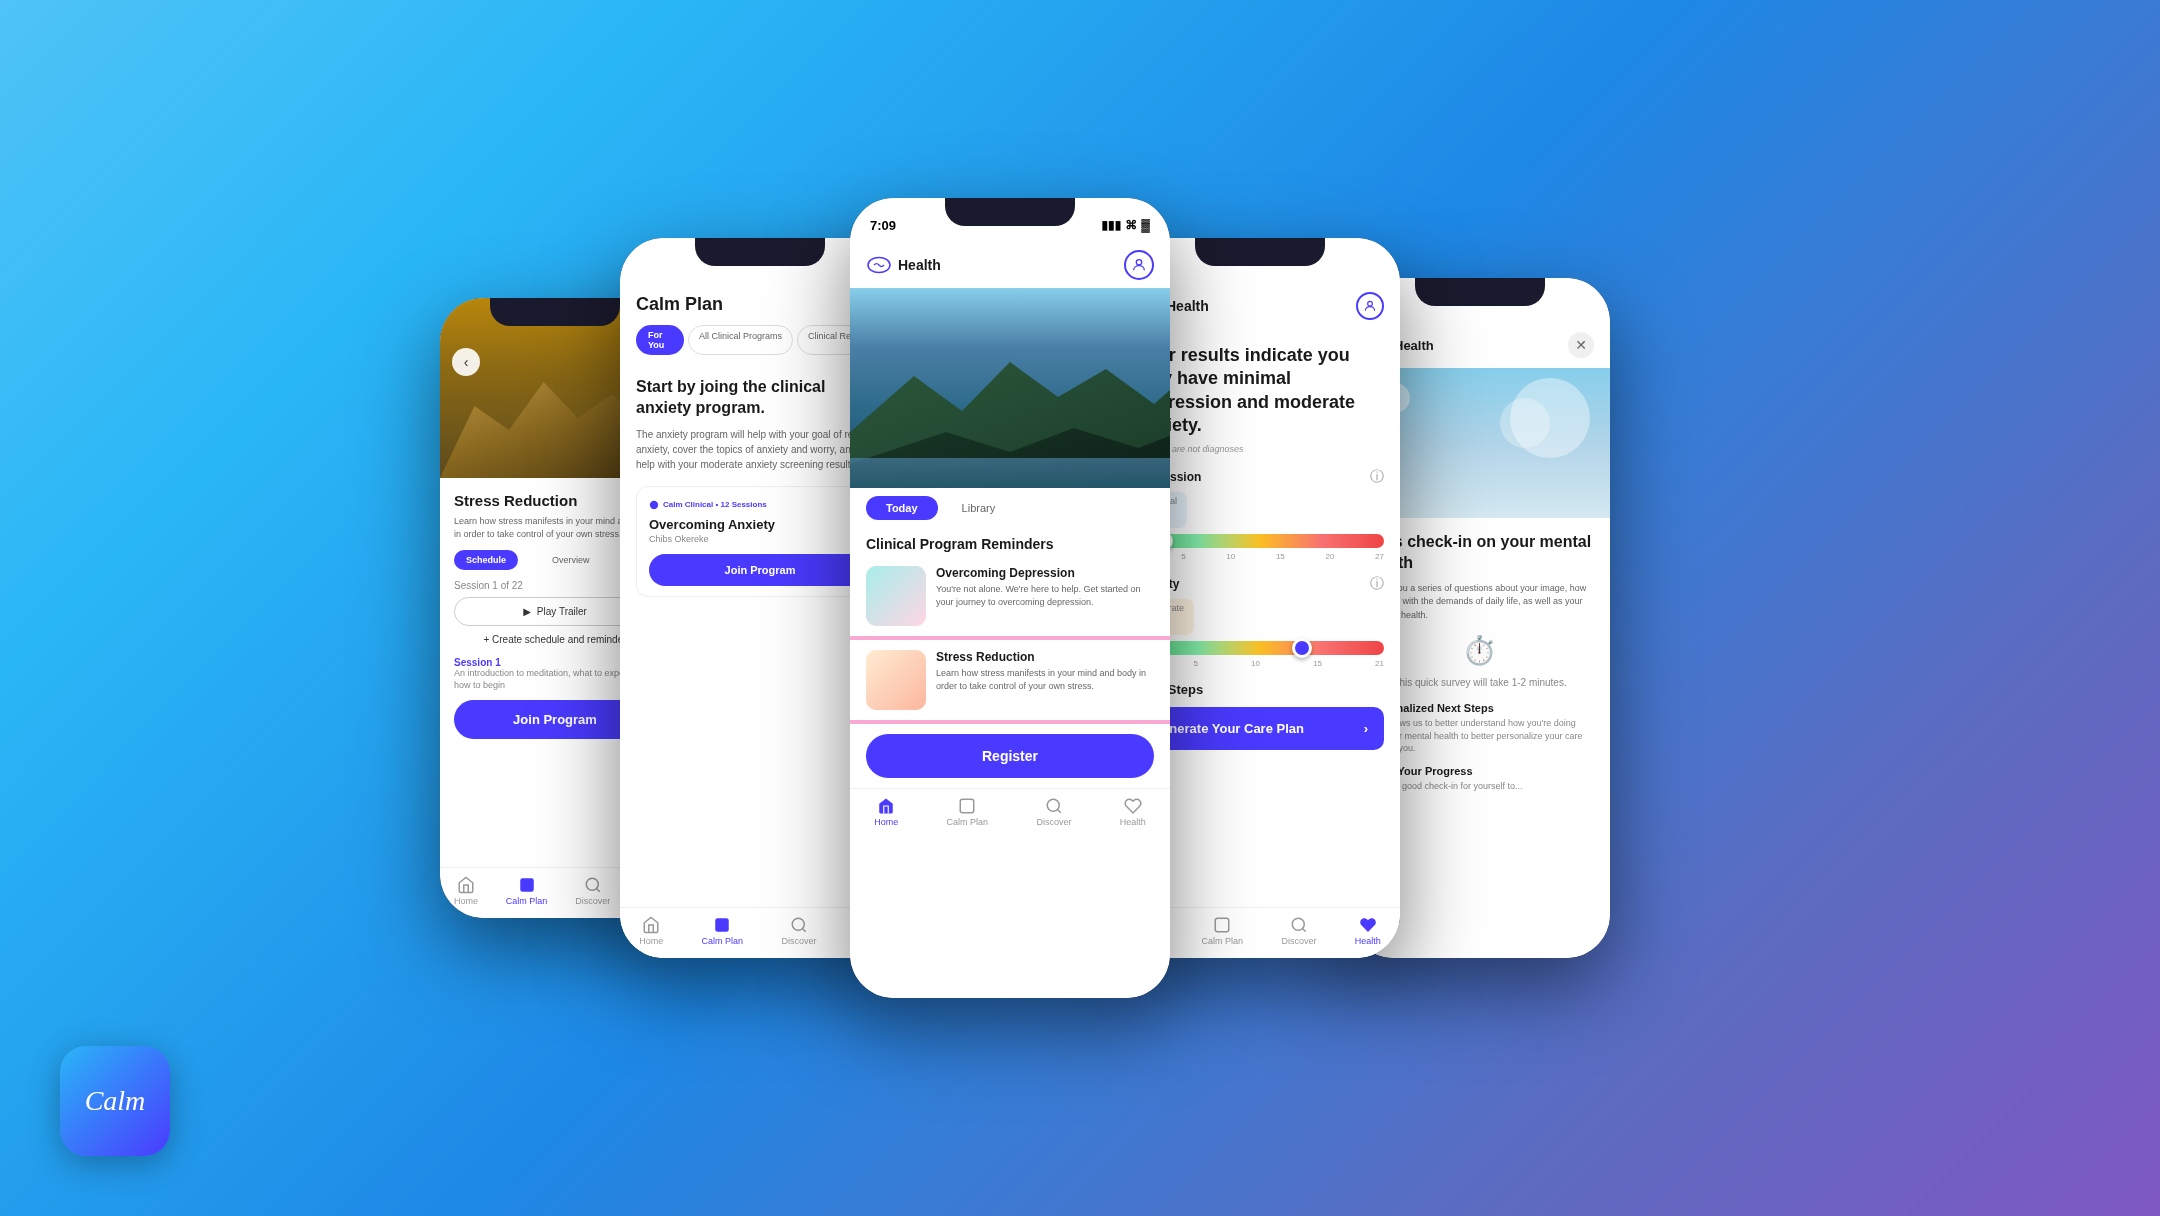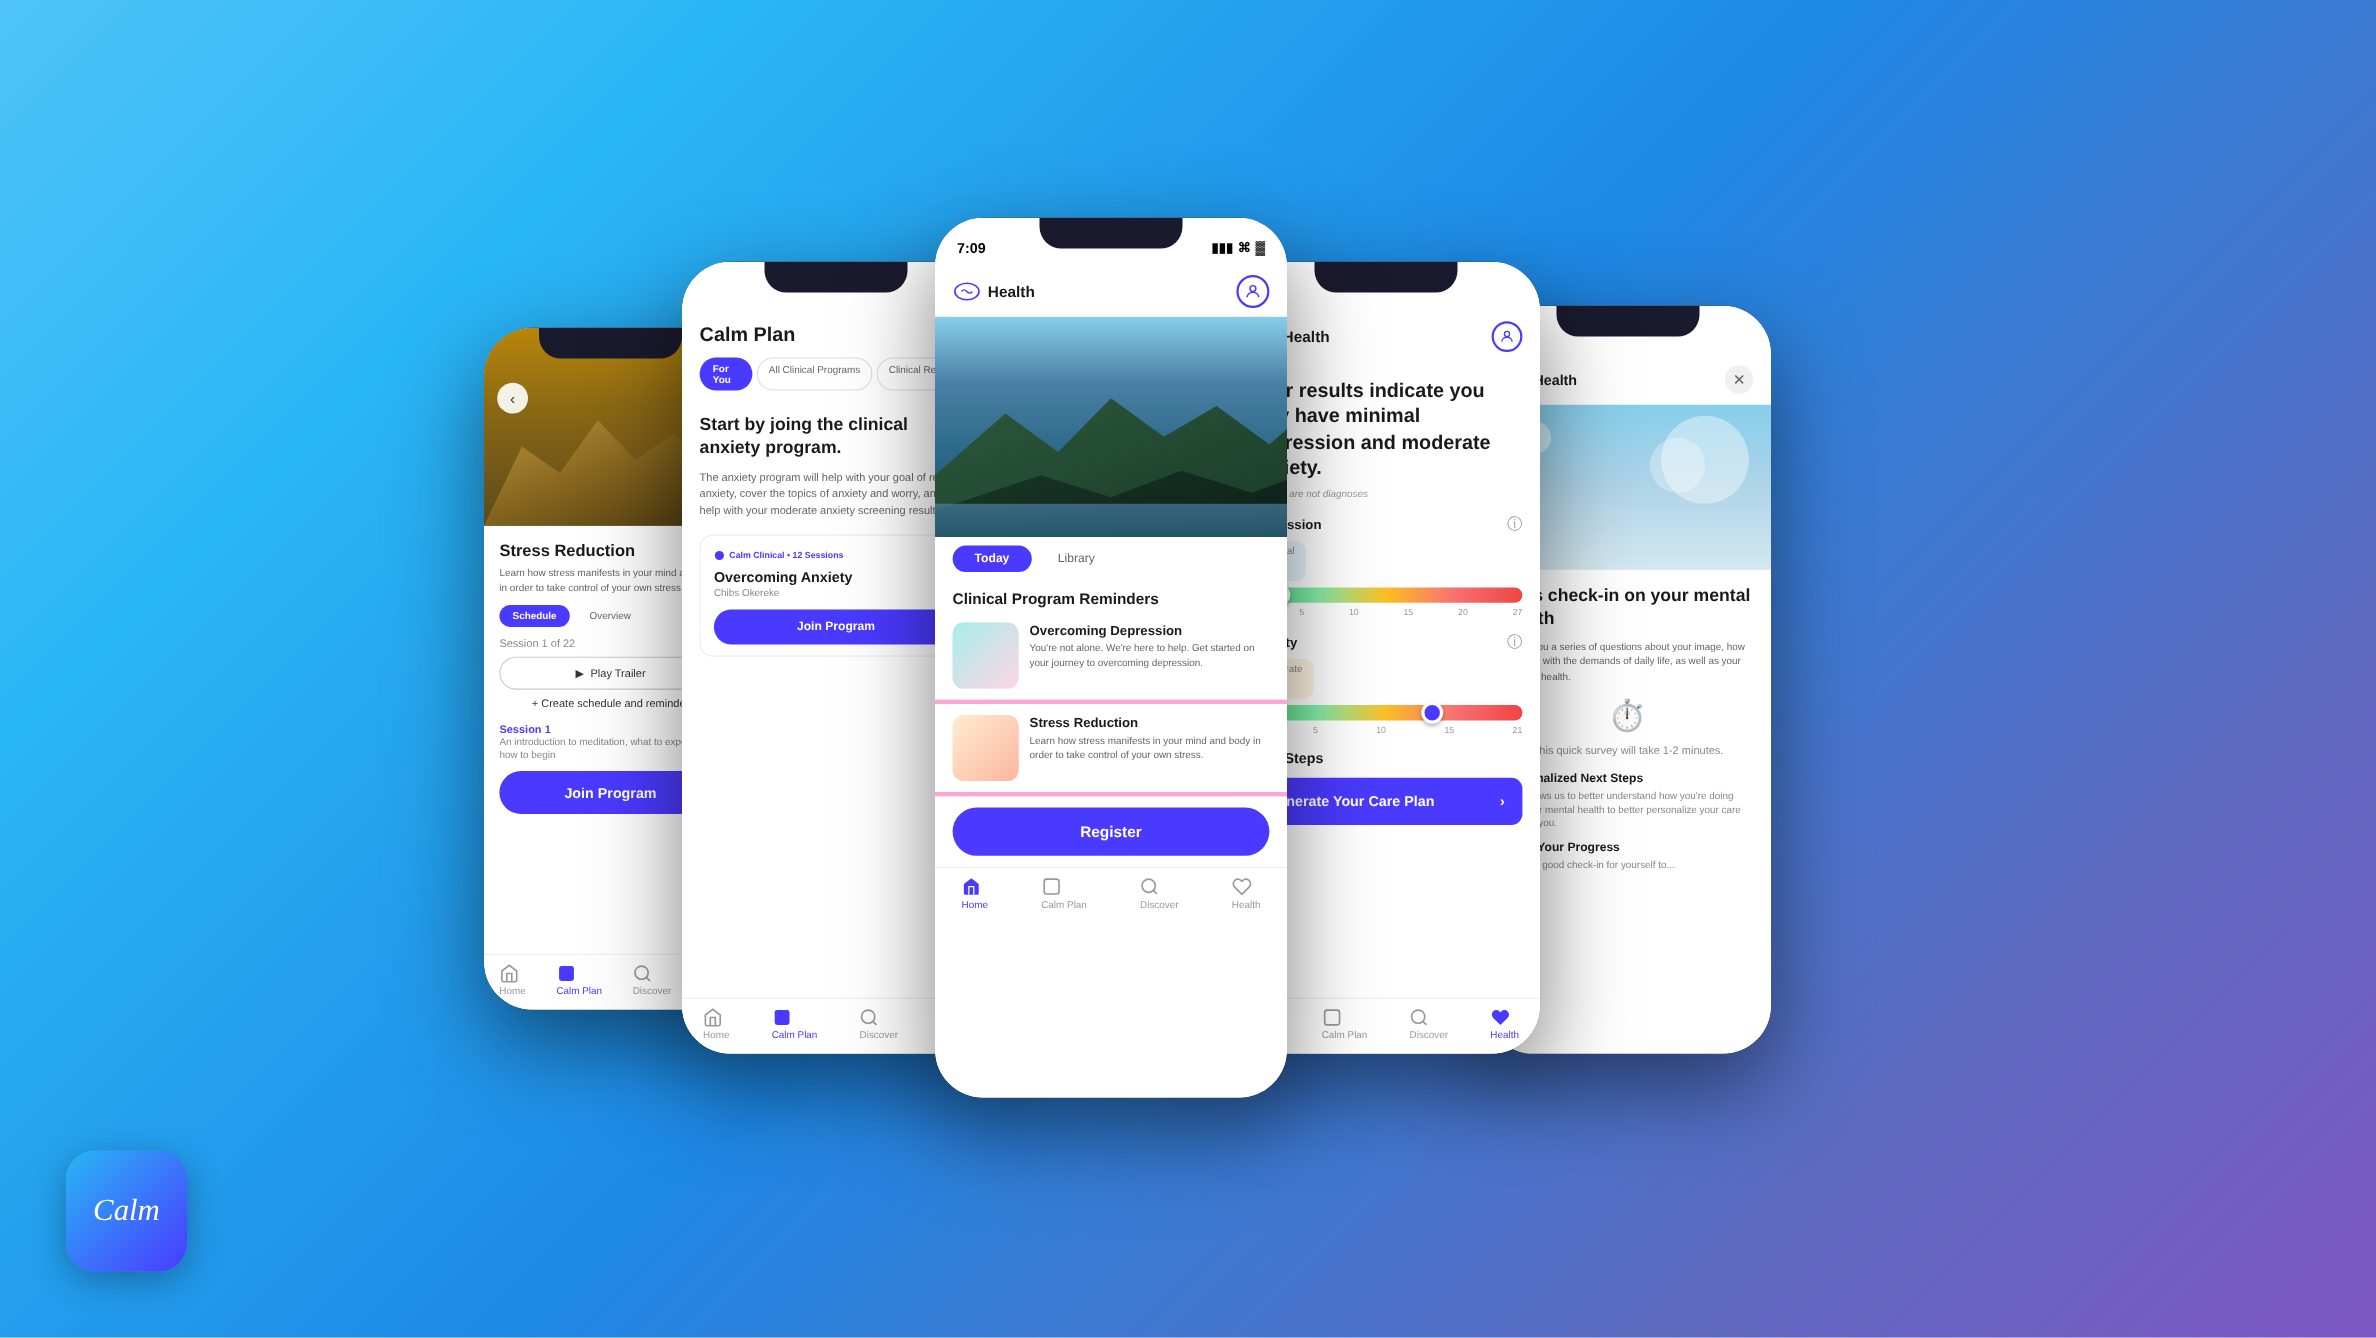--- a/index.html
+++ b/index.html
@@ -154,21 +154,21 @@
       justify-content: space-around;
       padding: 8px 0 12px;
       border-top: 1px solid #eee;
       background: #fff;
       flex-shrink: 0;
     }
 
     .nav-item {
       display: flex;
       flex-direction: column;
-      align-items: flex-start;
+      align-items: center;
       gap: 2px;
       font-size: 9px;
       color: #999;
       cursor: pointer;
     }
 
     .nav-item.active { color: #4a3aff; }
     .nav-item svg { width: 18px; height: 18px; }
 
     
@@ -228,21 +228,21 @@
       margin-bottom: 6px;
     }
     .p1-desc {
       font-size: 9px;
       color: #666;
       line-height: 1.4;
       margin-bottom: 10px;
     }
     .p1-tabs {
       display: flex;
-      gap: 6px;
+      gap: 22px;
       margin-bottom: 10px;
     }
     .p1-tab-active {
       background: #4a3aff;
       color: #fff;
       border-radius: 20px;
       padding: 5px 12px;
       font-size: 9px;
       font-weight: 600;
       cursor: pointer;

